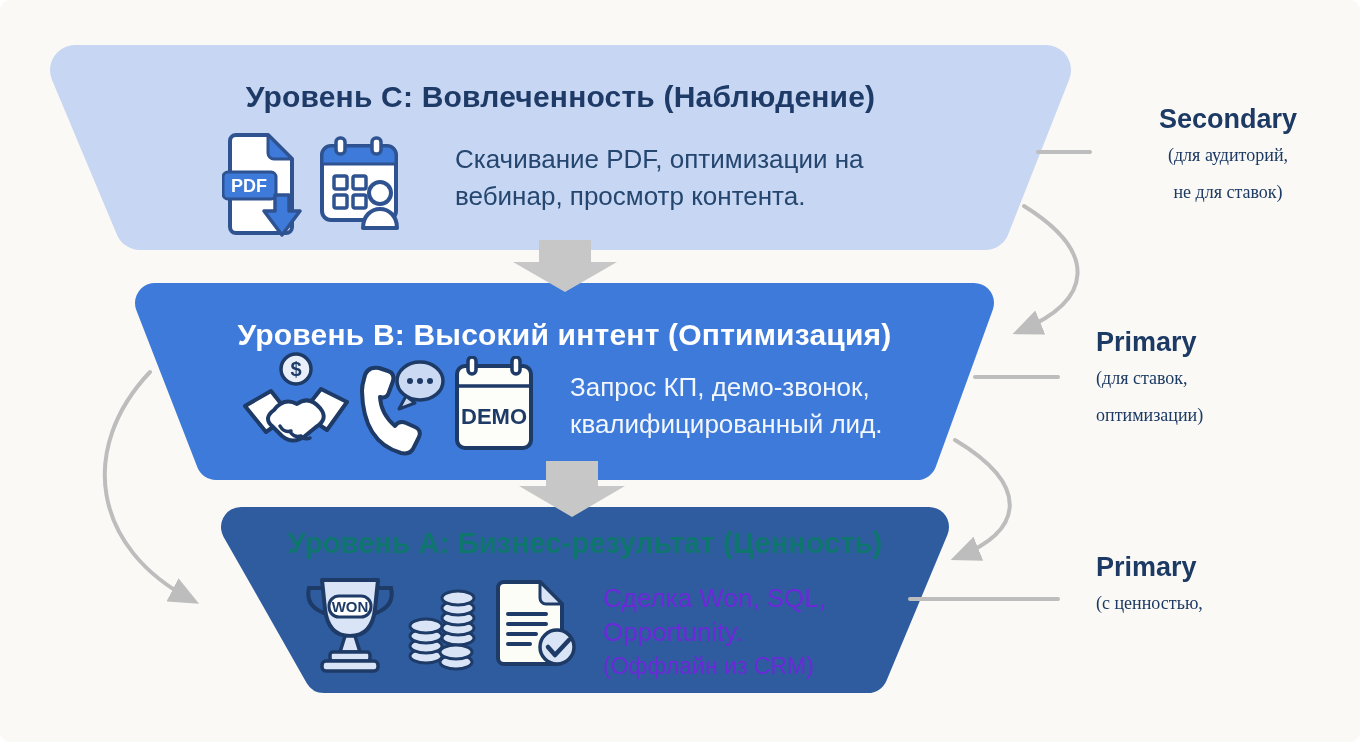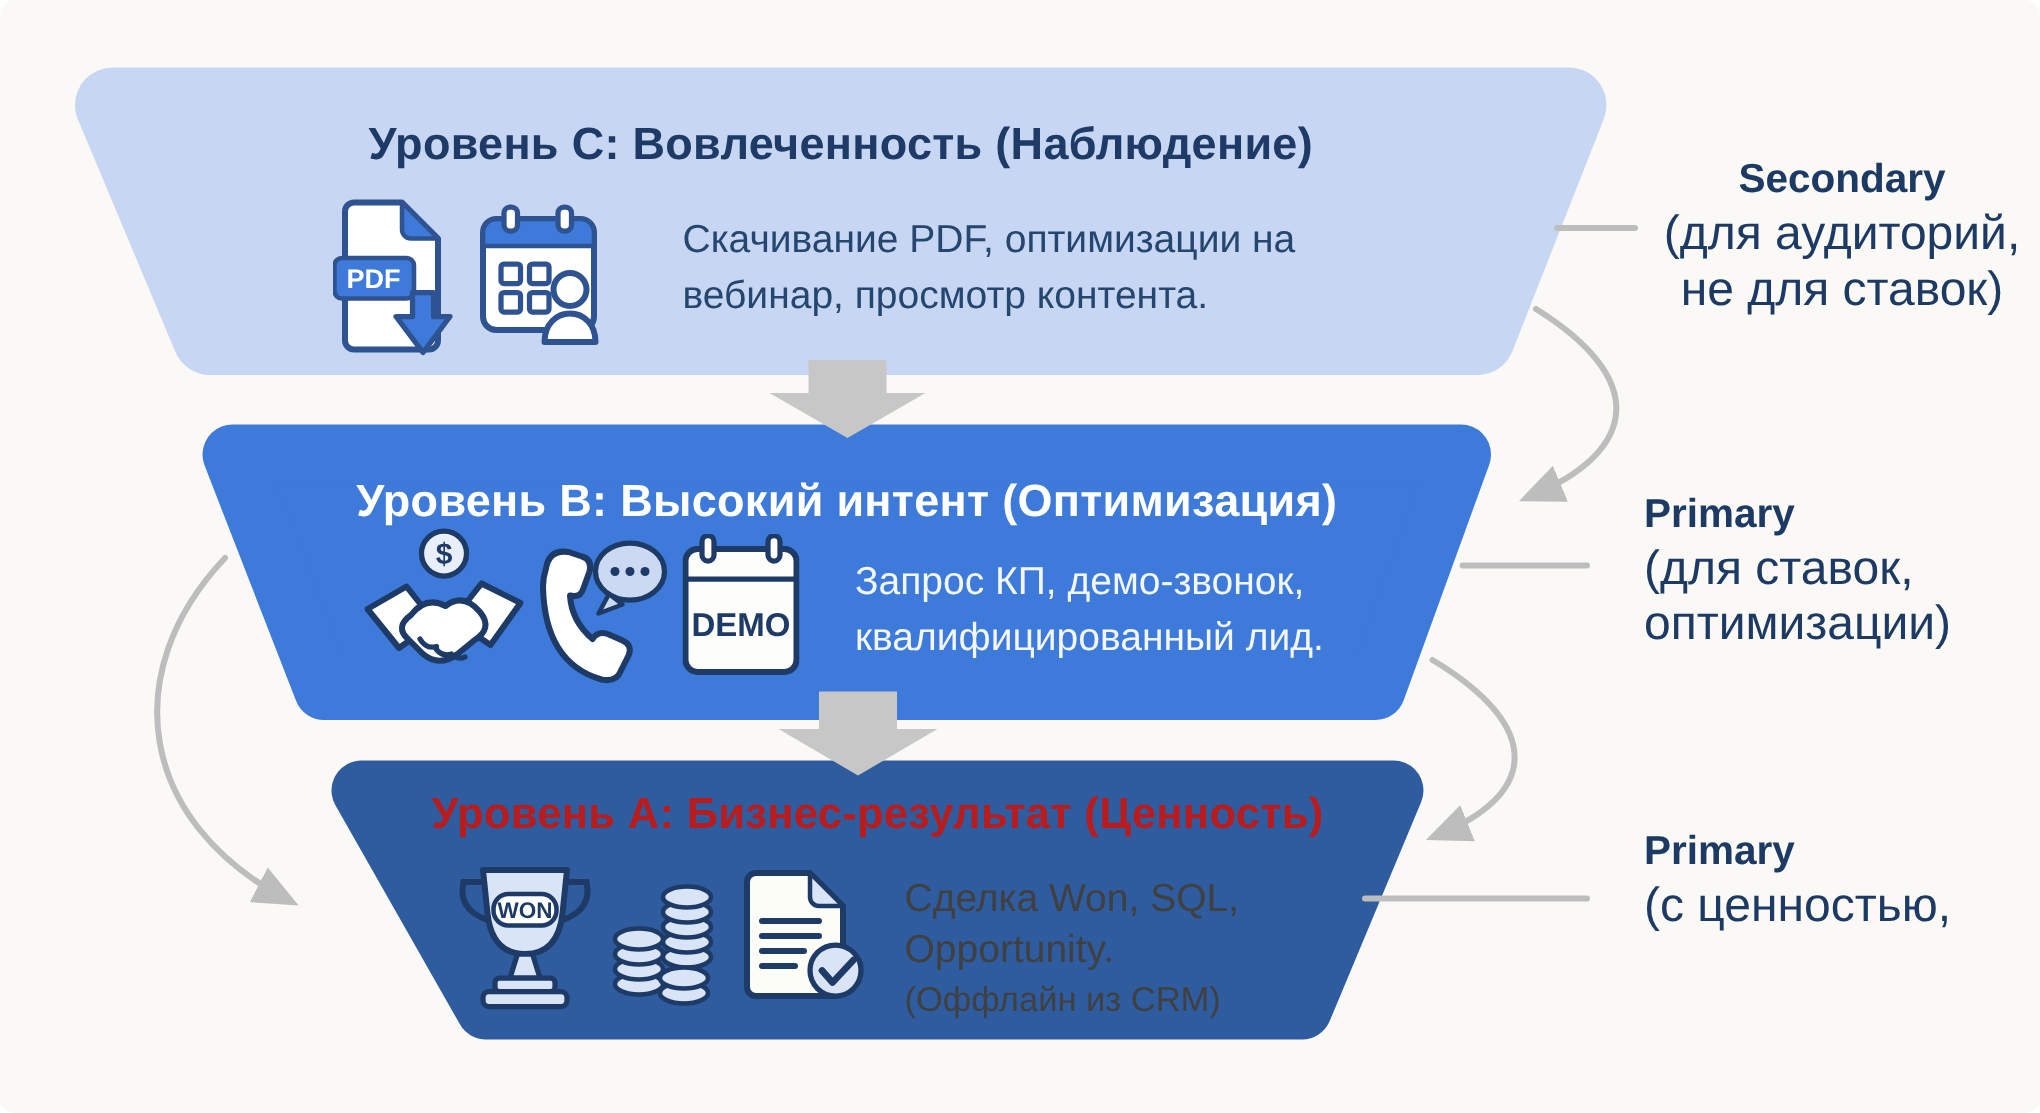--- a/index.html
+++ b/index.html
@@ -8,31 +8,31 @@
     background:#FAF9F5; overflow:hidden;
     font-family:"Liberation Sans", sans-serif;
     border-radius:10px;
   }
   #bg-svg { position:absolute; left:0; top:0; z-index:0; }
   .abs { position:absolute; z-index:2; }
 
   .lvl-title { font-weight:bold; font-size:30px; letter-spacing:0.2px; text-align:center; }
   .c-title   { left:48px;  top:80px;  width:1025px; color:#1E3A66; }
   .b-title   { left:132px; top:318px; width:865px;  color:#FFFFFF; }
-  .a-title   { left:218px; top:527px; width:734px;  color:#b91c1c; font-size:29px;text-align:center; }
+  .a-title   { left:218px; top:527px; width:734px;  color:#0f766e; font-size:29px;text-align:center; }
 
   .desc { font-size:26px; line-height:37px; }
   .c-desc { left:455px; top:141px; color:#24466F; }
   .b-desc { left:570px; top:369px; color:#F2F6FD; }
-  .a-desc { left:603px; top:581px; color:#404040; line-height:34px; }
+  .a-desc { left:603px; top:581px; color:#6d28d9; line-height:34px; }
   .desc-small { font-size:23px; }
 
   .side-label { left:1096px; width:264px; color:#1C3A63; }
   .side-label .head { font-weight:bold; font-size:27px; line-height:36px; }
-  .side-label .ln   { font-size:32px; line-height:37px; }
+  .side-label .ln   { font-size:18px; line-height:37px;font-family:Liberation Serif, serif; }
   .sl-1 { top:101px;text-align:center; }
   .sl-2 { top:324px; }
   .sl-3 { top:549px; }
 
   .icon { position:absolute; z-index:2; }
   svg text { font-family:"Liberation Sans", sans-serif; }
 </style>
 </head>
 <body>
 

